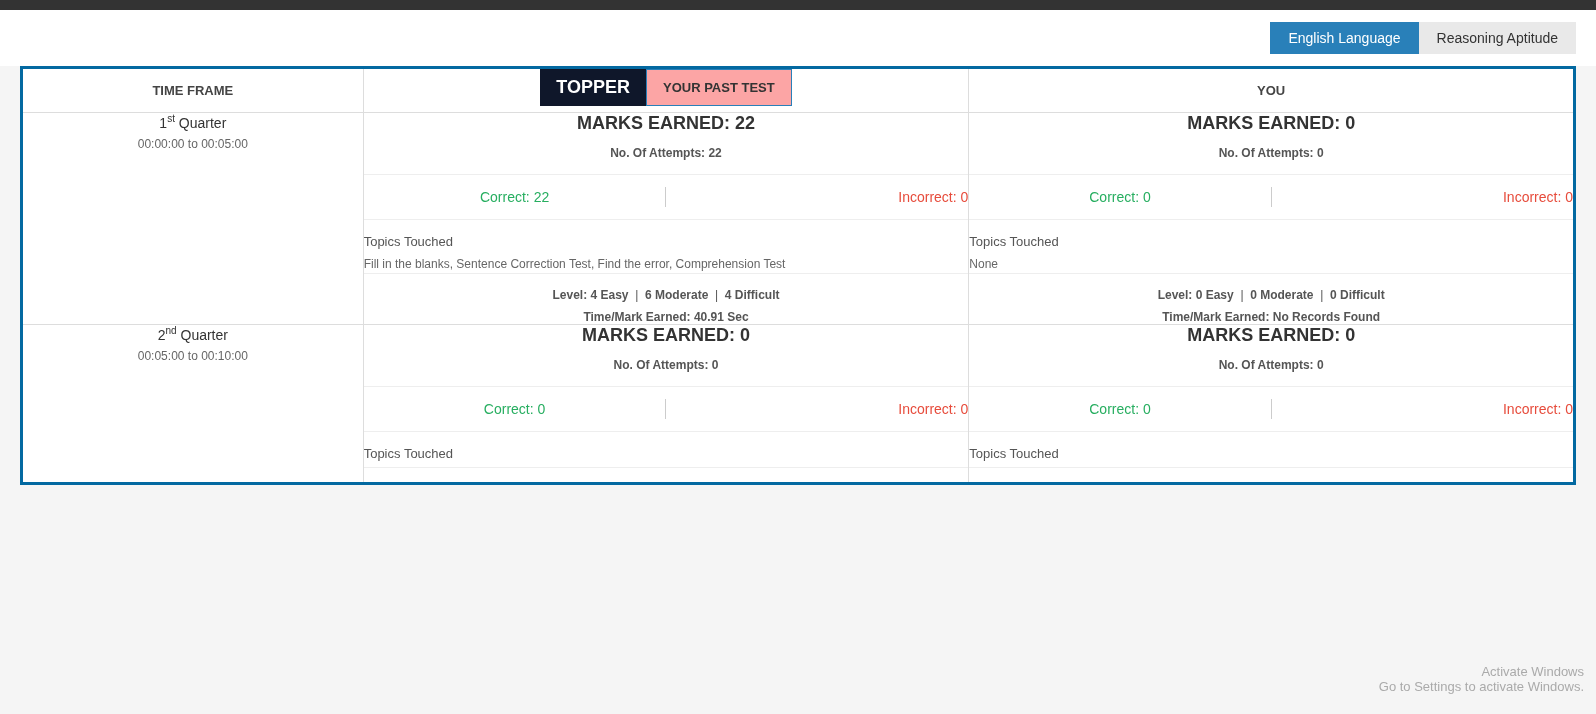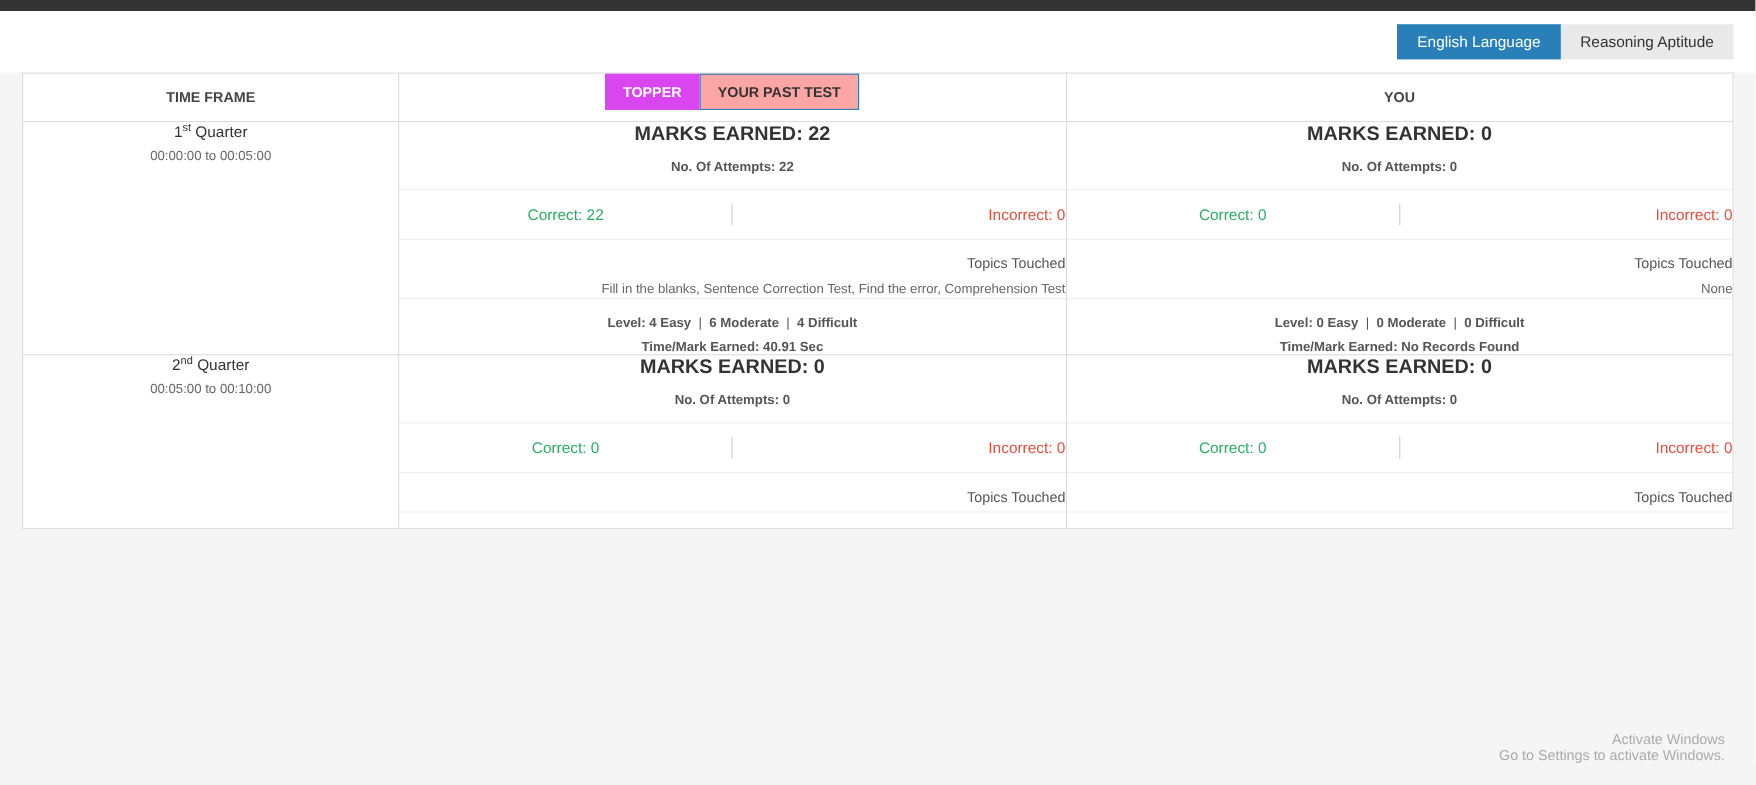--- a/index.html
+++ b/index.html
@@ -31,21 +31,21 @@
       background: #2980b9;
       color: #fff;
     }
     .main-container {
       padding: 0 20px 20px 20px;
     }
     .comparison-table {
       width: 100%;
       border-collapse: collapse;
       background: #fff;
-      border: 1px solid #0369a1;
+      border: 3px solid #0369a1;
     }
     .comparison-table th, .comparison-table td {
       border: 1px solid #ddd;
       padding: 0;
       vertical-align: top;
     }
     .header-row th {
       padding: 14px 10px;
       text-align: center;
       font-weight: bold;
@@ -55,25 +55,25 @@
     }
     .header-topper {
       padding: 0 !important;
     }
     .topper-header-inner {
       display: flex;
       justify-content: center;
       gap: 0;
     }
     .topper-btn {
-      background: #d946ef;
+      background: #0f172a;
       color: #fff;
       padding: 8px 16px;
       border: none;
-      font-size: 13px;
+      font-size: 18px;
       font-weight: bold;
       cursor: pointer;
     }
     .past-test-btn {
       background: #fca5a5;
       color: #333;
       padding: 8px 16px;
       border: 1px solid #2980b9;
       font-size: 13px;
       font-weight: bold;
@@ -137,21 +137,21 @@
     }
     .incorrect-val {
       color: #e74c3c;
       font-size: 14px;
       flex: 1;
       text-align: right;
     }
     .topics-section {
       border-bottom: 1px solid #eee;
       margin-bottom: 14px;
-      text-align: right;
+      text-align: left;
     }
     .topics-title {
       font-size: 13px;
       color: #555;
       margin-bottom: 6px;
     }
     .topics-content {
       font-size: 12px;
       color: #666;
       line-height: 1.5;
@@ -167,21 +167,21 @@
     .time-mark-line {
       font-size: 12px;
       color: #555;
     }
     .time-mark-line span {
       font-weight: bold;
     }
     .activate-overlay {
       position: fixed;
       bottom: 20px;
-      right: 28px;
+      right: 12px;
       color: #aaa;
       font-size: 13px;
       text-align: right;
     }
   </style>
 </head>
 <body>
 
 <div class="top-bar"></div>
 

